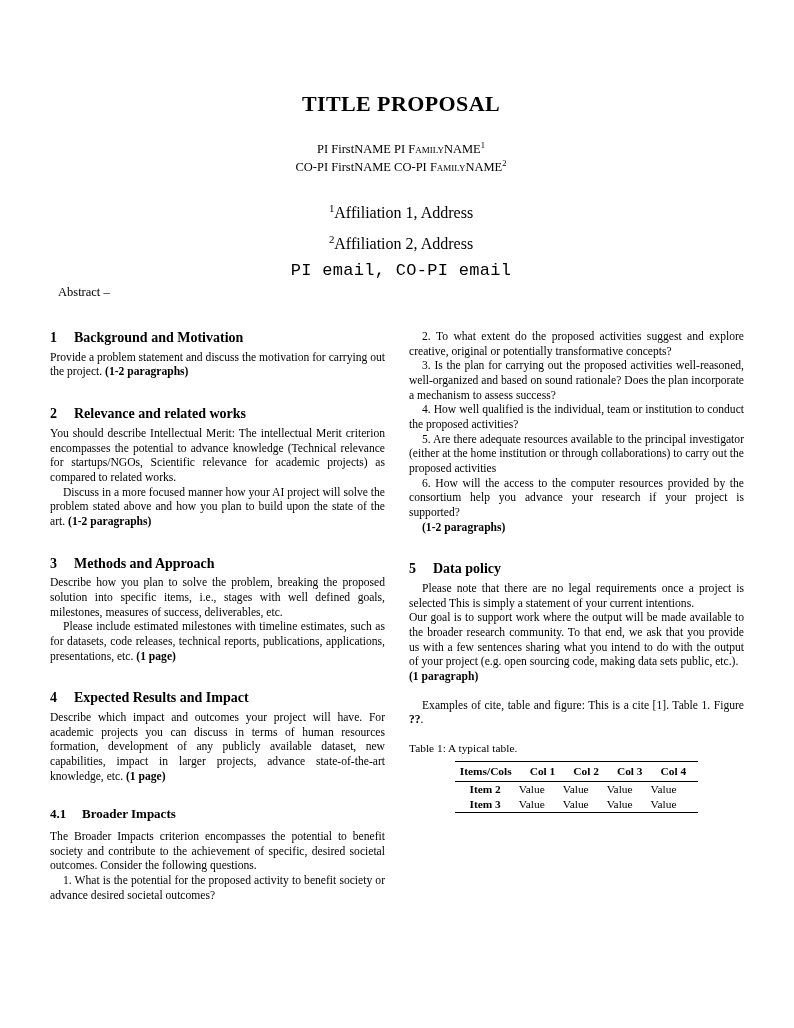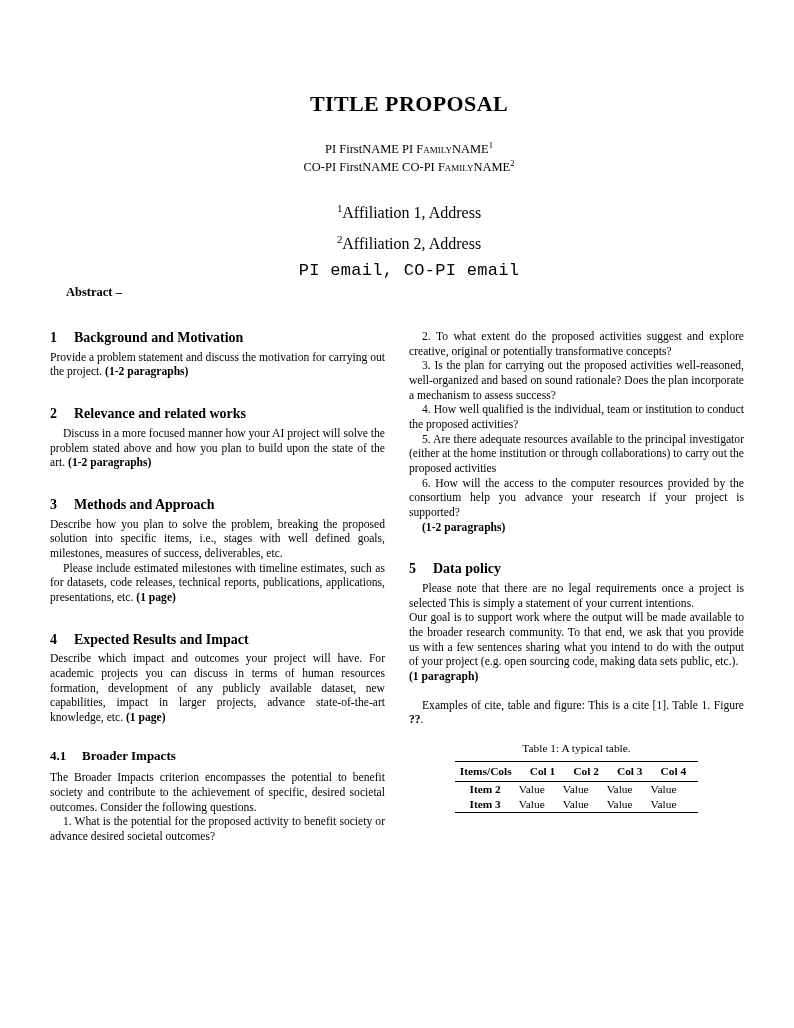--- a/index.html
+++ b/index.html
@@ -21,21 +21,21 @@
     position: absolute;
     left: 0; top: 0;
     width: 794px;
     height: 1028px;
     background: #fff;
   }
 
   
   .titleblock {
     position: absolute;
-    left: 62px;
+    left: 54px;
     top: 92px;
     width: 694px;
     text-align: center;
   }
   .doc-title {
     font-size: 22px;
     font-weight: bold;
     letter-spacing: 0.4px;
     margin: 0 0 24px 0;
     line-height: 1.1;
@@ -70,22 +70,22 @@
 
   
   .abstract {
     position: absolute;
     left: 50px;
     top: 282px;
     width: 694px;
   }
   .abstract-label {
     font-size: 12.5px;
-    font-weight: bold;
-    margin: 16px;
+    font-weight: normal;
+    margin: 8px;
   }
   .abstract-text {
     font-size: 11.5px;
     margin: 0;
   }
 
   
   .columns {
     position: absolute;
     left: 50px;
@@ -138,21 +138,20 @@
   p.body.indent { text-indent: 13px; }
   p.body.noindent { text-indent: 0; }
   p.body b { font-weight: bold; }
 
   
   .table-wrap {
     margin-top: 14px;
   }
   .table-caption {
     font-size: 11.4px;
-    text-align: center;
     margin: 14px 0 7px 0;
   }
   table.ptable {
     border-collapse: collapse;
     margin: 0 auto;
     font-size: 11.4px;
   }
   table.ptable thead th {
     font-weight: bold;
     padding: 3px 9px 4px 9px;
@@ -218,20 +217,21 @@
       <h2 class="section">
         <span class="secnum">1</span><span>Background and Motivation</span>
       </h2>
       <p class="body noindent"><span>Provide a problem statement and discuss the motivation for carrying out the project. </span><b>(1-2 paragraphs)</b></p>
 
       <div class="sec-spacer-lg"></div>
 
       <h2 class="section">
         <span class="secnum">2</span><span>Relevance and related works</span>
       </h2>
+      <p class="body noindent">You should describe Intellectual Merit: The intellectual Merit criterion encompasses the potential to advance knowledge (Technical relevance for startups/NGOs, Scientific relevance for academic projects) as compared to related works.</p>
       <p class="body indent"><span>Discuss in a more focused manner how your AI project will solve the problem stated above and how you plan to build upon the state of the art. </span><b>(1-2 paragraphs)</b></p>
 
       <div class="sec-spacer-lg"></div>
 
       <h2 class="section">
         <span class="secnum">3</span><span>Methods and Approach</span>
       </h2>
       <p class="body noindent">Describe how you plan to solve the problem, breaking the proposed solution into specific items, i.e., stages with well defined goals, milestones, measures of success, deliverables, etc.</p>
       <p class="body indent"><span>Please include estimated milestones with timeline estimates, such as for datasets, code releases, technical reports, publications, applications, presentations, etc. </span><b>(1 page)</b></p>
 

